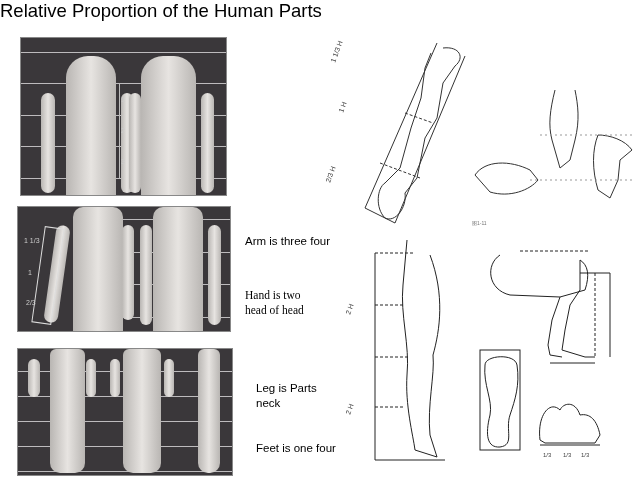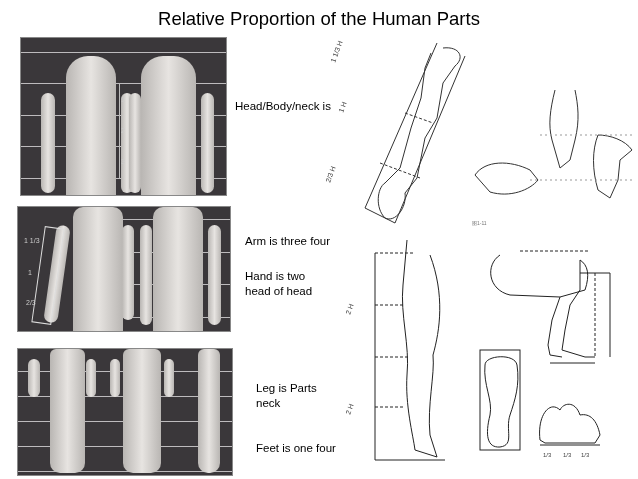--- a/index.html
+++ b/index.html
@@ -1,18 +1,18 @@
 <!DOCTYPE html>
 <html><head>
 <meta charset="utf-8">
 <style>
   html, body { margin:0; padding:0; }
   body { width:638px; height:479px; background:#ffffff; position:relative; overflow:hidden;
          font-family:"Liberation Sans", sans-serif; color:#000; }
-  .title { position:absolute; left:0; top:8px; width:638px; text-align:center; font-size:18.5px; }
+  .title { position:absolute; left:0; top:0; width:638px; font-size:18.5px; }
   .photo { position:absolute; background:#3a373a; overflow:hidden; border:1px solid #888; }
   .photo .hl { position:absolute; left:0; right:0; height:1px; background:#bdbbbd; }
   .fig { position:absolute; background:linear-gradient(90deg,#b9b6b3,#e7e4e1 50%,#b9b6b3); }
   .label { position:absolute; font-size:11.5px; line-height:15px; }
   .sketch { position:absolute; }
   .tick { position:absolute; font-size:7px; color:#ccc; }
 </style>
 </head>
 <body>
 
@@ -62,24 +62,23 @@
   <div class="fig" style="left:32px;top:0px;width:35px;height:124px;border-radius:6px 6px 10px 10px;"></div>
   <div class="fig" style="left:105px;top:0px;width:38px;height:124px;border-radius:6px 6px 10px 10px;"></div>
   <div class="fig" style="left:180px;top:0px;width:22px;height:124px;border-radius:6px 6px 10px 10px;"></div>
   <div class="fig" style="left:10px;top:10px;width:12px;height:38px;border-radius:6px;"></div>
   <div class="fig" style="left:68px;top:10px;width:10px;height:38px;border-radius:6px;"></div>
   <div class="fig" style="left:92px;top:10px;width:10px;height:38px;border-radius:6px;"></div>
   <div class="fig" style="left:146px;top:10px;width:10px;height:38px;border-radius:6px;"></div>
 </div>
 
 <div class="label" style="left:235px;top:99px;">
-  <div>Head/Body/neck is</div>
 </div>
 <div class="label" style="left:245px;top:234px;">Arm is  three four</div>
-<div class="label" style="left:245px;top:269px;">
+<div class="label" style="left:245px;top:288px;font-family:Liberation Serif, serif;">
   <div>Hand is two</div>
   <div>head of head</div>
 </div>
 <div class="label" style="left:256px;top:381px;">
   <div>Leg is Parts</div>
   <div>neck</div>
 </div>
 <div class="label" style="left:256px;top:441px;">Feet is one four</div>
 
 <svg class="sketch" style="left:325px;top:38px;" width="150" height="190" viewBox="0 0 150 190">

